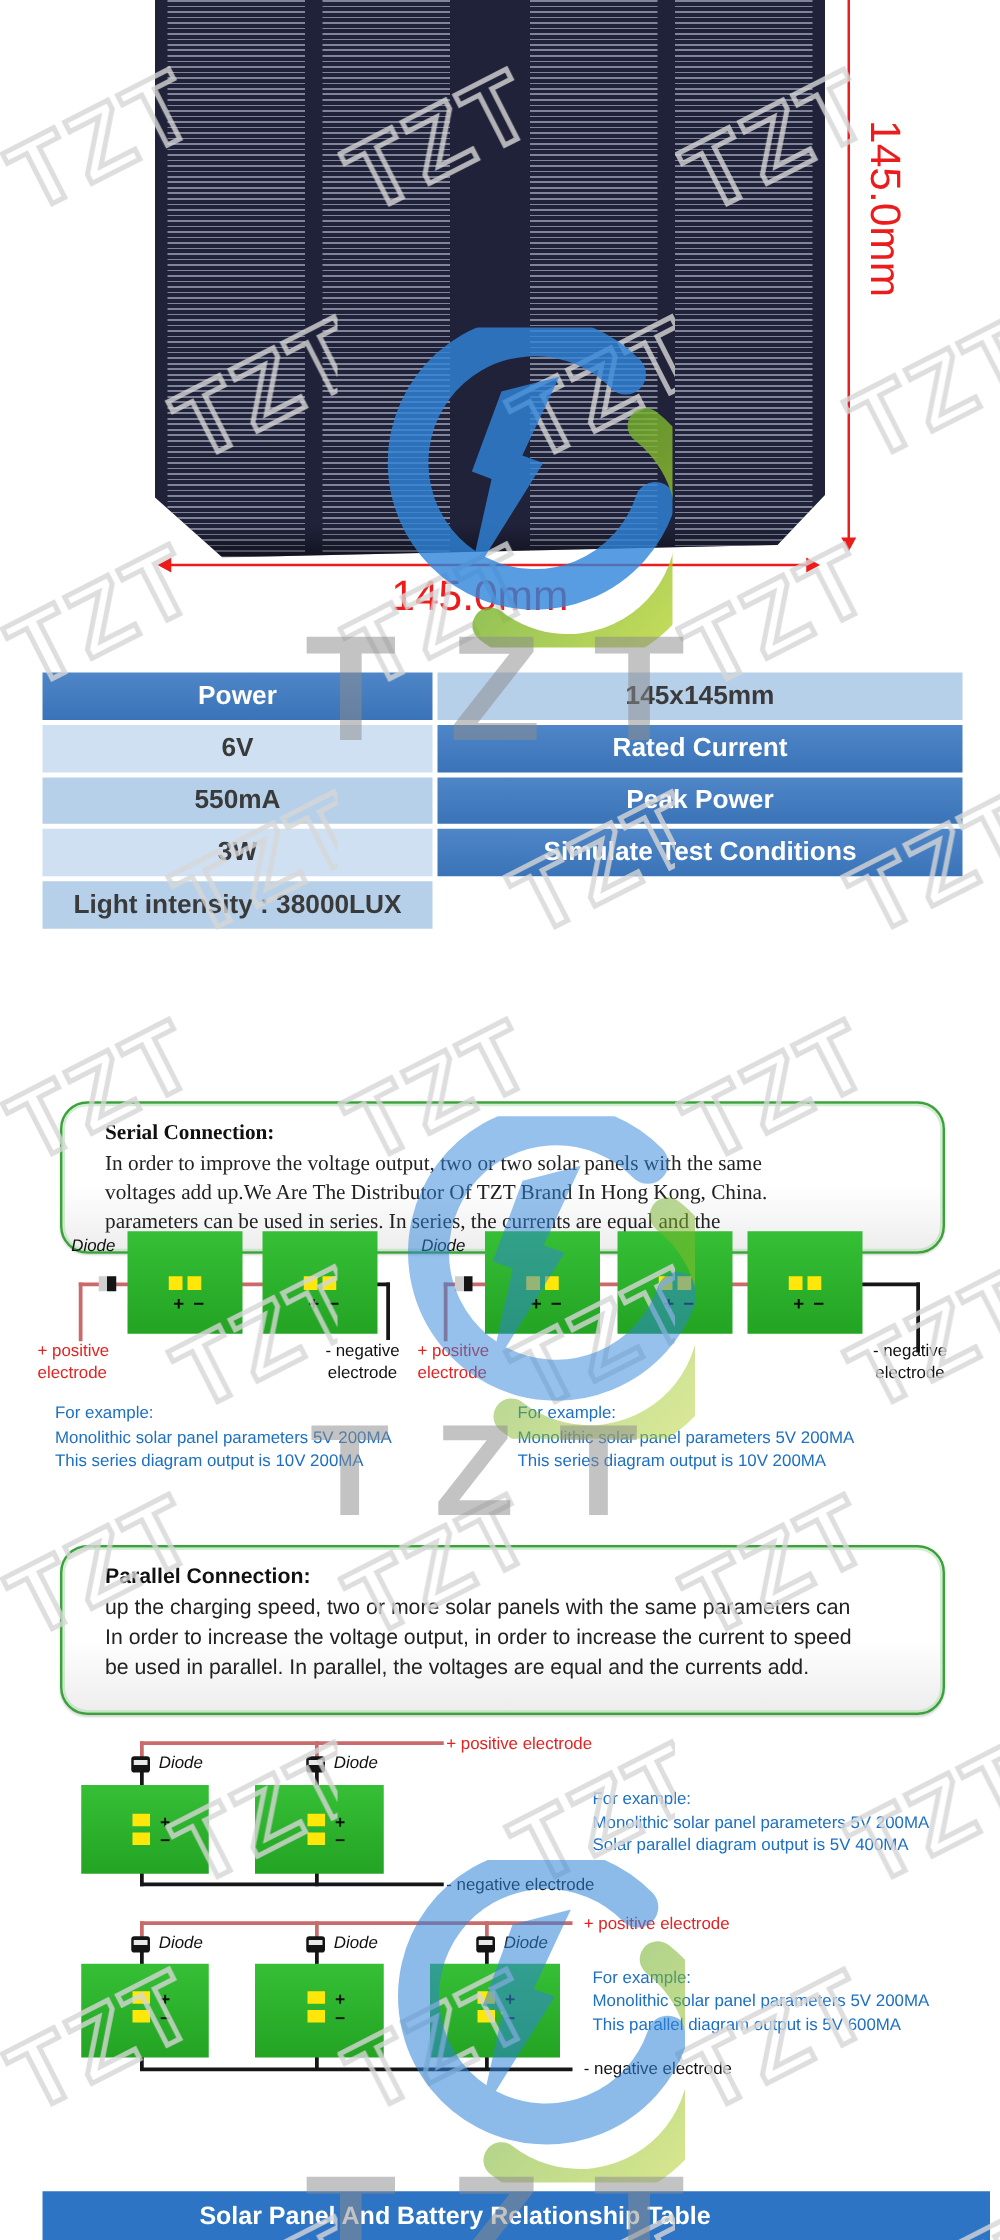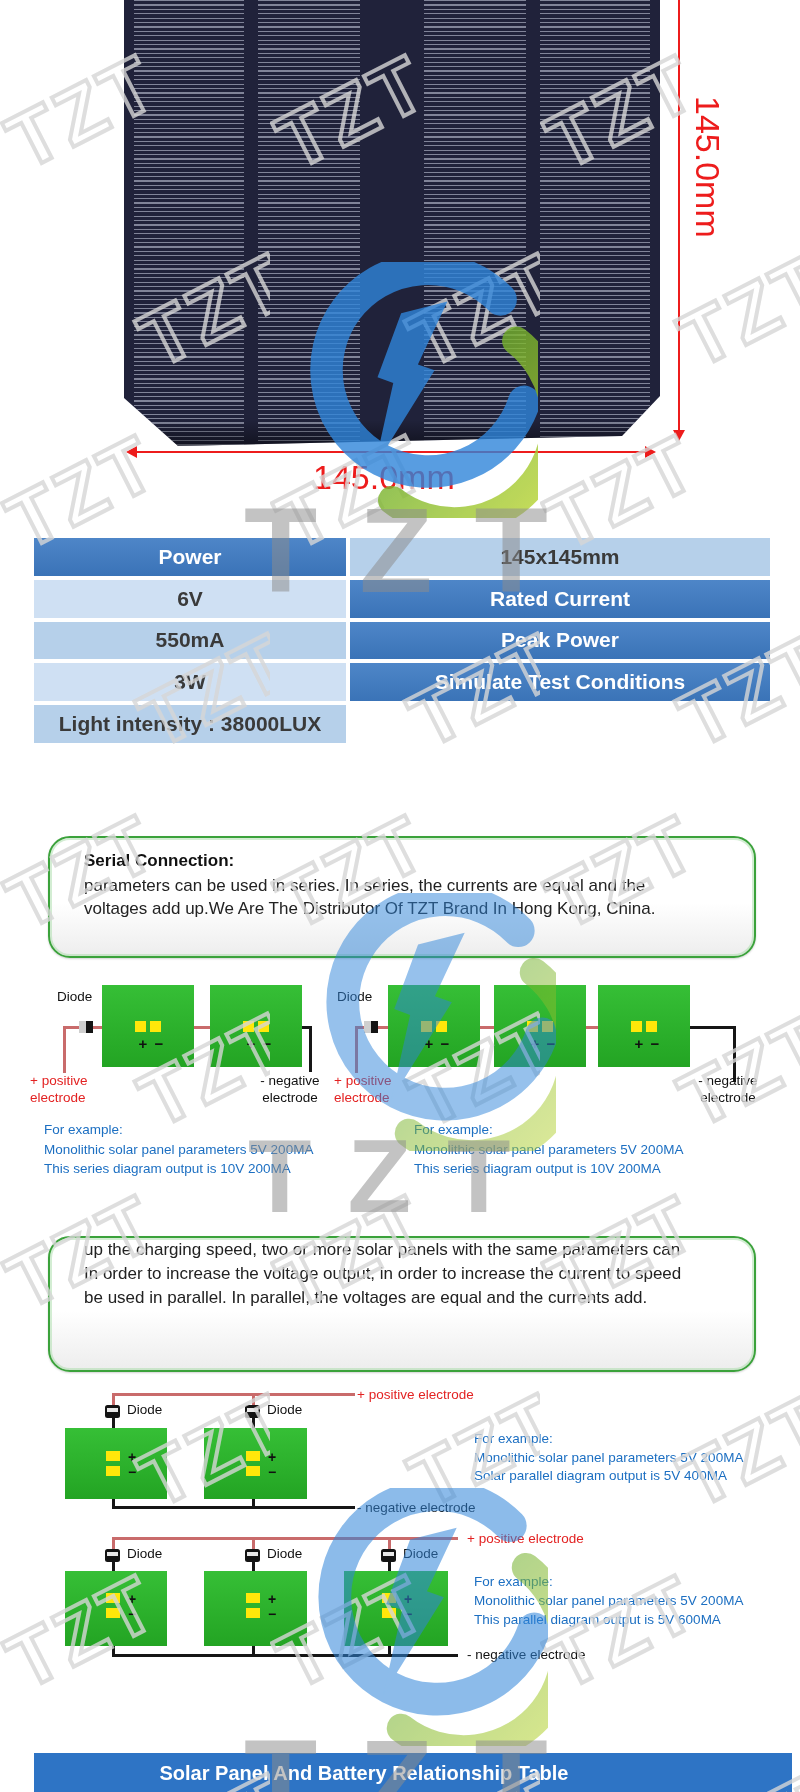--- a/index.html
+++ b/index.html
@@ -44,21 +44,21 @@
   .gp{position:absolute;background:linear-gradient(180deg,#36bf36,#23a423);}
   .tab{position:absolute;background:#ffe70a;}
   .tab.s{width:11px;height:11px;}
   .tab.p{width:14px;height:10px;}
   .wire{position:absolute;background:#c96b6b;}
   .wire.blk{background:#161616;}
   .dio-s{position:absolute;width:14px;height:12px;
         background:linear-gradient(90deg,#cfcfcf 0 50%,#141414 50% 100%);}
   .dio-p{position:absolute;width:15px;height:13px;background:#141414;border-radius:2.5px;}
   .dio-p::after{content:"";position:absolute;left:2px;right:2px;top:3px;height:3.5px;background:#e9e9e9;}
-  .dlbl{position:absolute;font-size:13.5px;color:#111;}
+  .dlbl{position:absolute;font-size:13.5px;color:#111;font-style:italic;}
   .pm{position:absolute;width:12px;text-align:center;font-size:15px;font-weight:bold;color:#101010;line-height:14px;}
   .pm.small{font-size:14px;}
   .elbl{position:absolute;font-size:13.5px;line-height:16.5px;color:#111;}
   .elbl.red{color:#e32222;}
   .elbl.ctr{text-align:center;}
   .ex{position:absolute;font-size:13.5px;line-height:19.5px;color:#1c6fc2;white-space:nowrap;}
 
   
   .footer-bar{position:absolute;left:34px;top:1753px;width:758px;height:39px;background:#2e74c5;}
   .footer-title{position:absolute;left:34px;top:1762px;width:660px;text-align:center;
@@ -94,24 +94,25 @@
     <div class="vcell va">145x145mm</div>
     <div class="vcell vb">6V</div>
     <div class="hcell">Rated Current</div>
     <div class="vcell va">550mA</div>
     <div class="hcell">Peak Power</div>
     <div class="vcell vb">3W</div>
     <div class="hcell">Simulate Test Conditions</div>
     <div class="vcell va">Light intensity : 38000LUX</div>
   </div>
 
-  <div class="note-box" style="top:836px;height:118px;">
+  <div class="note-box" style="top:881px;height:118px;font-family:Liberation Serif, serif;">
     <div class="note-title">Serial Connection:</div>
+    <div class="note-line">In order to improve the voltage output, two or two solar panels with the same</div>
+    <div class="note-line">voltages add up.We Are The Distributor Of TZT Brand In Hong Kong, China.</div>
     <div class="note-line">parameters can be used in series. In series, the currents are equal and the</div>
-    <div class="note-line">voltages add up.We Are The Distributor Of TZT Brand In Hong Kong, China.</div>
   </div>
 
   <div>
 
     <div class="wire" style="left:63px;top:1026px;width:209px;height:3px;"></div>
     <div class="wire" style="left:355px;top:1026px;width:307px;height:3px;"></div>
     <div class="wire" style="left:63px;top:1026px;width:3px;height:47px;"></div>
     <div class="wire" style="left:355px;top:1026px;width:3px;height:47px;"></div>
     <div class="wire blk" style="left:272px;top:1026px;width:40px;height:3px;"></div>
     <div class="wire blk" style="left:309px;top:1026px;width:3px;height:46px;"></div>
@@ -174,20 +175,21 @@
       <div>This series diagram output is 10V 200MA</div>
     </div>
     <div class="ex" style="left:414px;top:1120px;">
       <div>For example:</div>
       <div>Monolithic solar panel parameters 5V 200MA</div>
       <div>This series diagram output is 10V 200MA</div>
     </div>
   </div>
 
   <div class="note-box" style="top:1236px;height:132px;">
+    <div class="note-title">Parallel Connection:</div>
     <div class="note-line" style="line-height:24px;">up the charging speed, two or more solar panels with the same parameters can</div>
     <div class="note-line" style="line-height:24px;">In order to increase the voltage output, in order to increase the current to speed</div>
     <div class="note-line" style="line-height:24px;">be used in parallel. In parallel, the voltages are equal and the currents add.</div>
   </div>
 
   <div>
     <div class="wire" style="left:112px;top:1393px;width:243px;height:2.5px;"></div>
     <div class="wire" style="left:112px;top:1393px;width:2.5px;height:14px;"></div>
     <div class="wire" style="left:252px;top:1393px;width:2.5px;height:14px;"></div>
     <div class="wire blk" style="left:112px;top:1417px;width:2.5px;height:92px;"></div>

